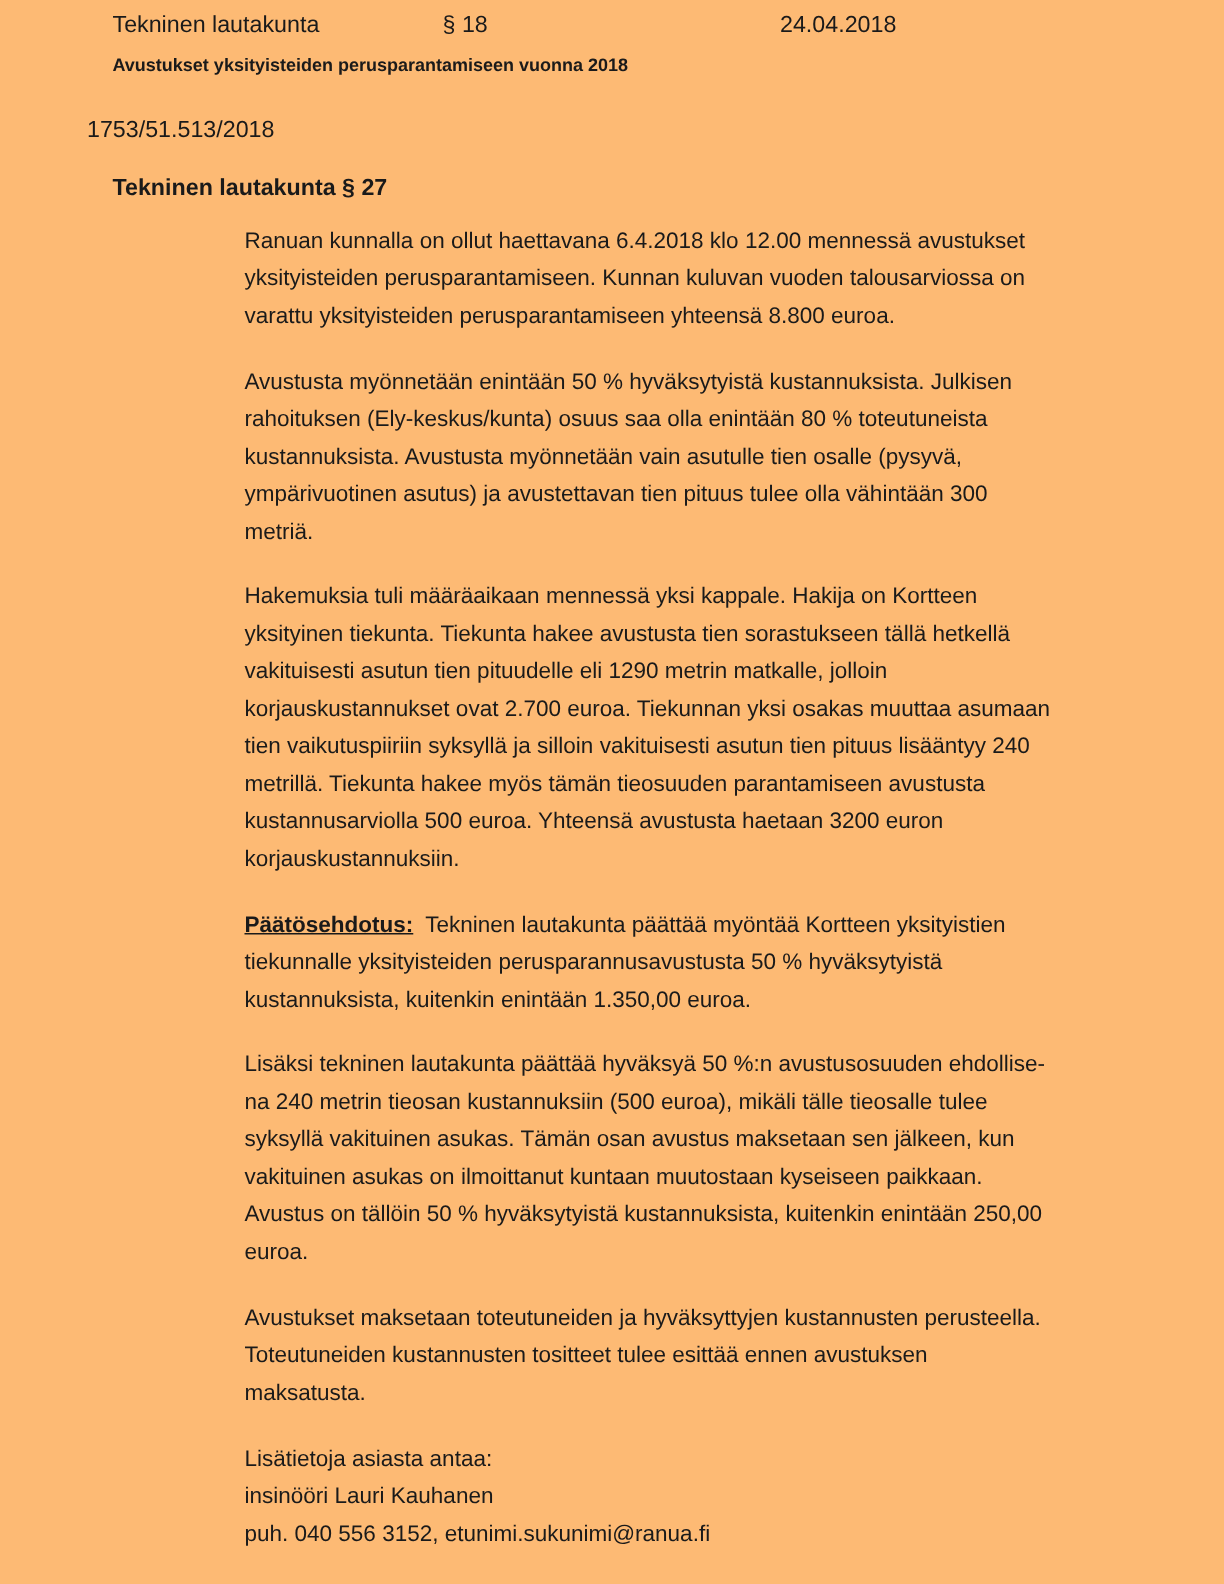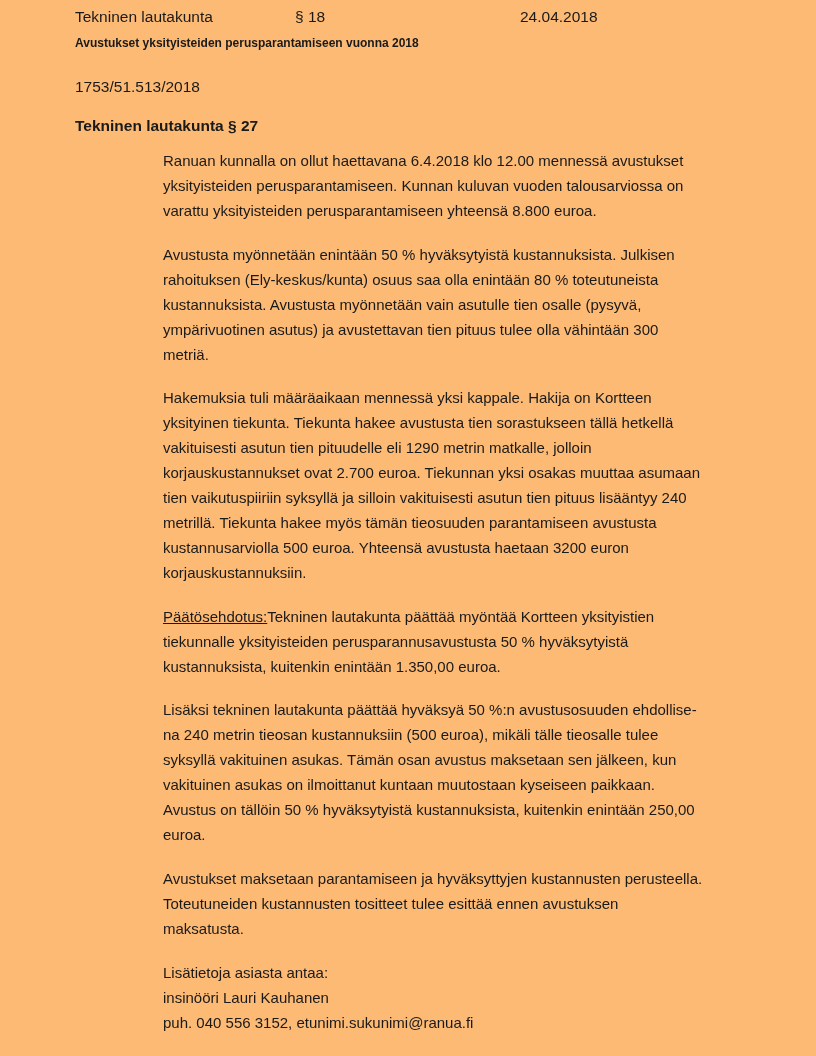--- a/index.html
+++ b/index.html
@@ -32,37 +32,38 @@
   .title {
     position: absolute;
     left: 75px;
     top: 32px;
     margin: 0;
     font-size: 12px;
     font-weight: bold;
     line-height: 22px;
     white-space: nowrap;
   }
-  .diary      { left: 75px; top: 77px; }
+  .diary      { left: 58px; top: 77px; }
   .subheading { left: 75px; top: 116px; font-weight: bold; }
   .doc-body {
     position: absolute;
     left: 163px;
     top: 148px;
     width: 634px;
     font-size: 15px;
     line-height: 25px;
   }
   .doc-body p {
     margin: 0 0 18.6px 0;
     white-space: pre-line;
   }
   .lead-label {
-    font-weight: normal;
+    font-weight: bold;
     text-decoration: underline;
+    margin-right: 8px;
     white-space: nowrap;
   }
 </style>
 </head>
 <body>
 
 <div class="page">
 
   <span class="hdr-committee">Tekninen lautakunta</span>
   <span class="hdr-section">§ 18</span>
@@ -99,21 +100,21 @@
 tiekunnalle yksityisteiden perusparannusavustusta 50 % hyväksytyistä
 kustannuksista, kuitenkin enintään 1.350,00 euroa.</span></p>
 
     <p>Lisäksi tekninen lautakunta päättää hyväksyä 50 %:n avustusosuuden ehdollise-
 na 240 metrin tieosan kustannuksiin (500 euroa), mikäli tälle tieosalle tulee
 syksyllä vakituinen asukas. Tämän osan avustus maksetaan sen jälkeen, kun
 vakituinen asukas on ilmoittanut kuntaan muutostaan kyseiseen paikkaan.
 Avustus on tällöin 50 % hyväksytyistä kustannuksista, kuitenkin enintään 250,00
 euroa.</p>
 
-    <p>Avustukset maksetaan parantamiseen ja hyväksyttyjen kustannusten perusteella.
+    <p>Avustukset maksetaan toteutuneiden ja hyväksyttyjen kustannusten perusteella.
 Toteutuneiden kustannusten tositteet tulee esittää ennen avustuksen
 maksatusta.</p>
 
 
     <p>Lisätietoja asiasta antaa:
 insinööri Lauri Kauhanen
 puh. 040 556 3152, etunimi.sukunimi@ranua.fi</p>
 
   </div>
 

